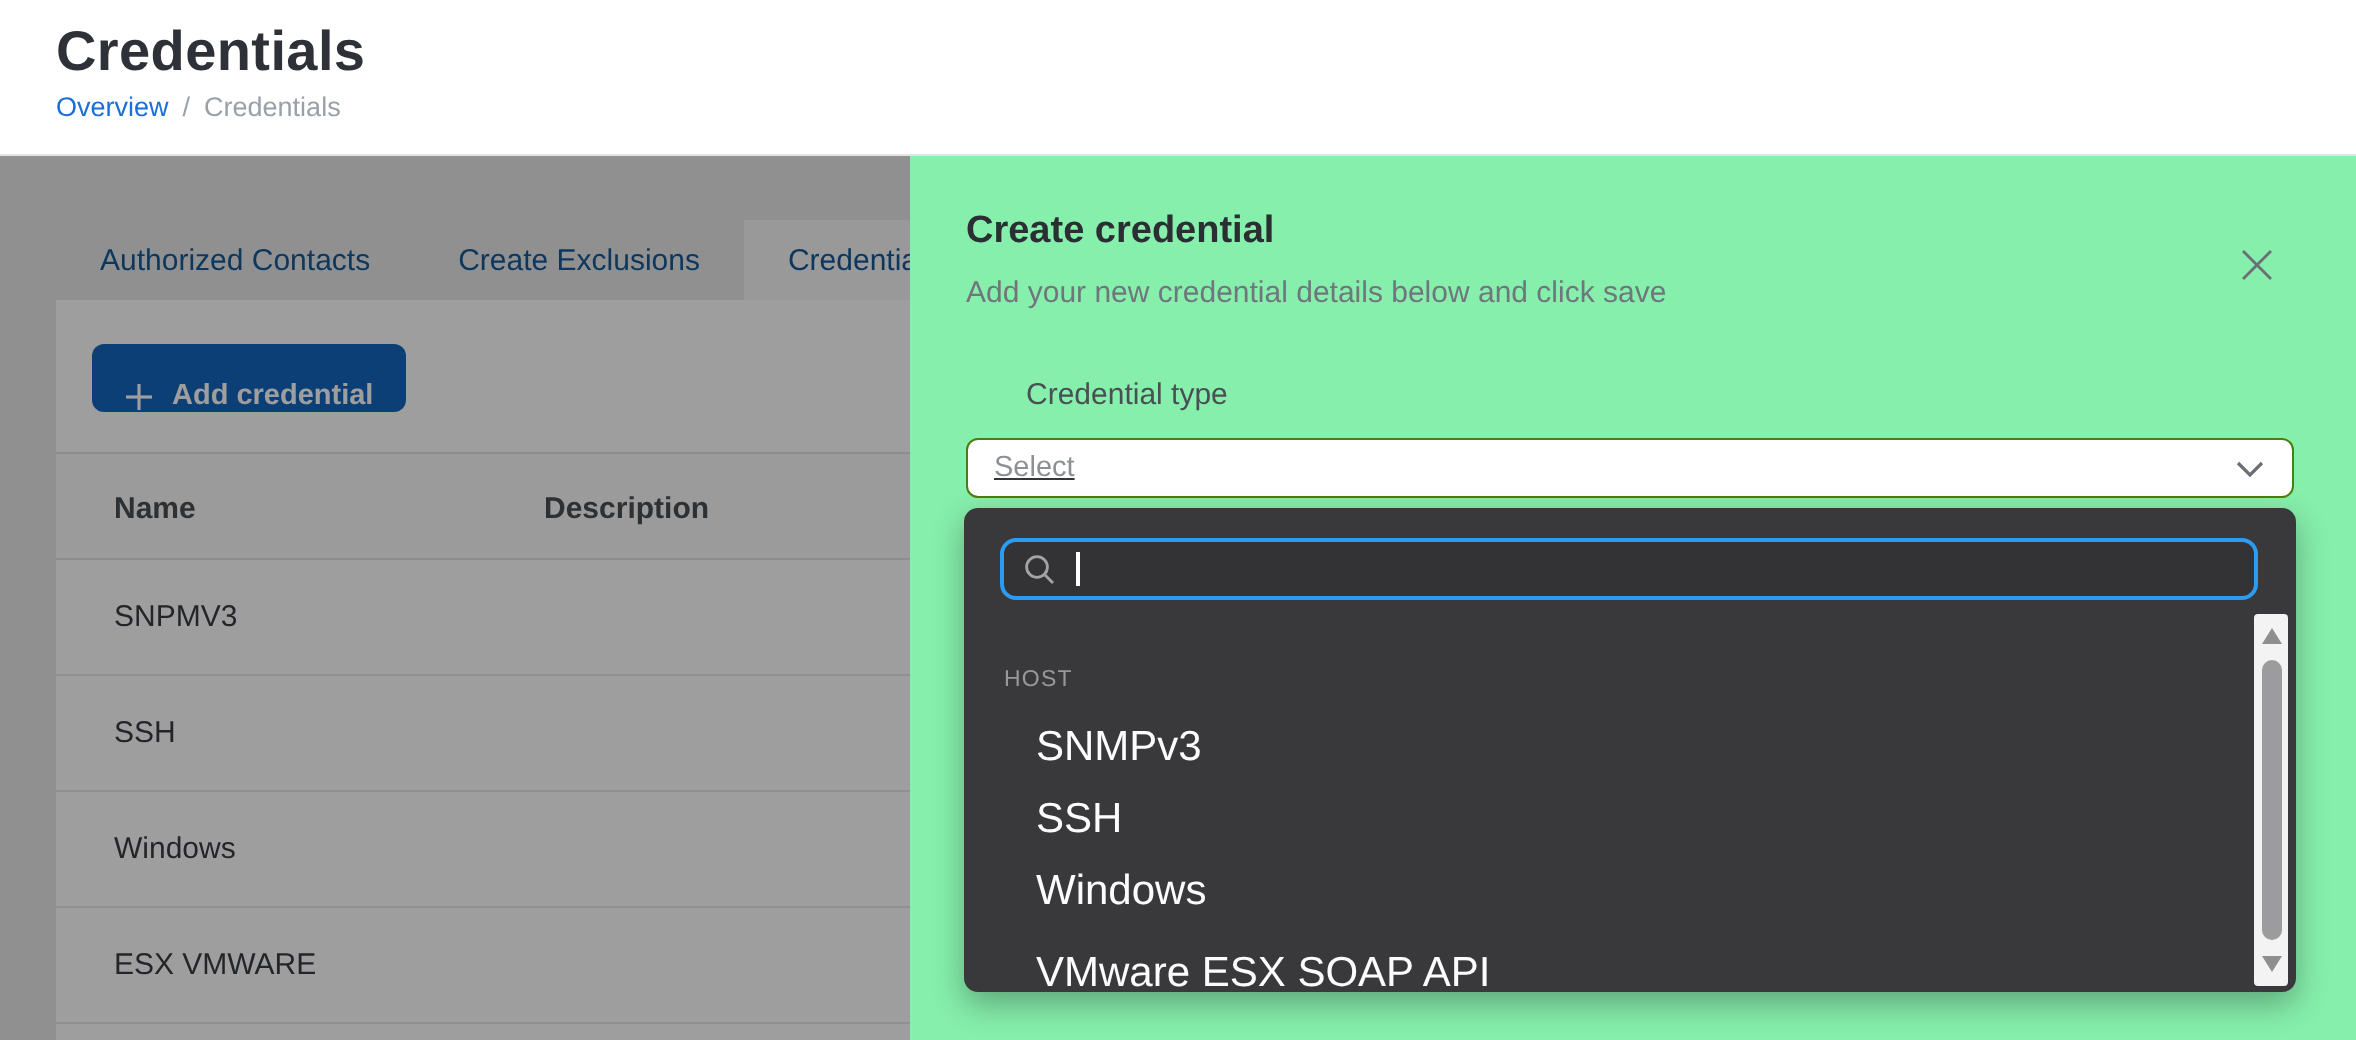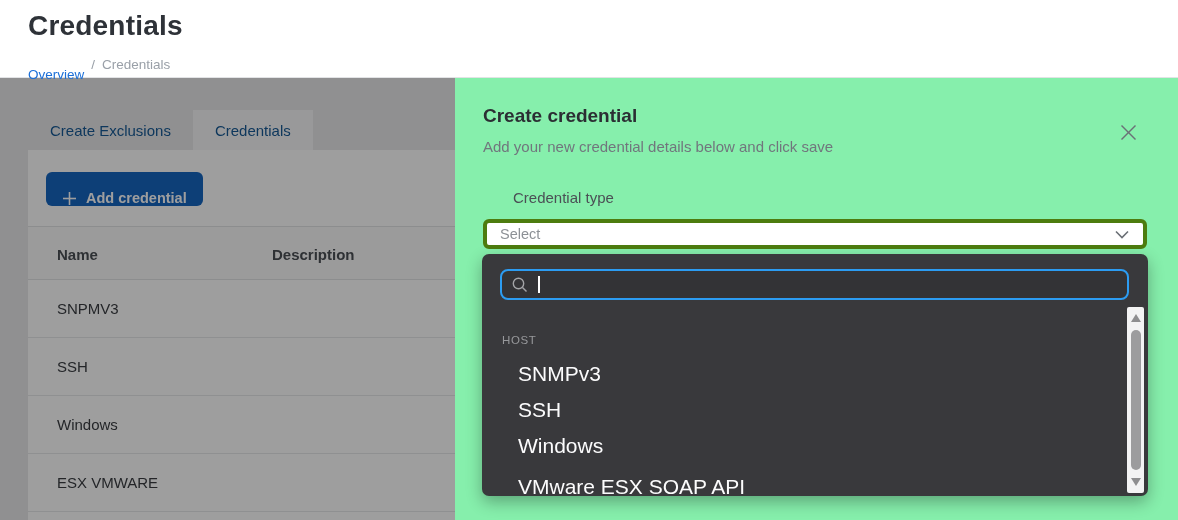--- a/index.html
+++ b/index.html
@@ -17,21 +17,21 @@
     background:#ffffff; border-bottom:1px solid #e2e3e5; z-index:30;
   }
   .page-title {
     position:absolute; left:28px; top:10px;
     font-size:28px; font-weight:700; color:#2e3238; letter-spacing:.2px;
   }
   .breadcrumb {
     position:absolute; left:28px; top:46px;
     font-size:13.5px; display:flex; gap:7px; align-items:center;
   }
-  .breadcrumb .crumb-link { color:#1b6fd8; text-decoration:none; cursor:pointer;margin-top:21px; }
+  .breadcrumb .crumb-link { color:#1b6fd8; text-decoration:none; cursor:pointer; }
   .breadcrumb .crumb-sep { color:#9aa0a8; }
   .breadcrumb .crumb-current { color:#9aa0a8; }
 
   
   .workspace {
     position:absolute; left:0; top:78px; width:1178px; height:442px;
     background:#e9e9ea;
   }
 
   
@@ -93,23 +93,23 @@
     position:absolute; left:660px; top:41px; width:26px; height:26px;
     display:flex; align-items:center; justify-content:center;
     background:transparent; border:none; cursor:pointer;
   }
   .field-label {
     position:absolute; left:28px; top:111px;
     font-size:15px; color:#4b4f55;margin-left:30px;
   }
   .select-box {
     position:absolute; left:28px; top:141px; width:664px; height:30px;
-    border:4px solid #4d7c0f; border-radius:6px; background:#ffffff;
+    border:1px solid #4d7c0f; border-radius:6px; background:#ffffff;
     display:flex; align-items:center; justify-content:space-between;
-    padding:0 14px 0 13px; cursor:pointer;
+    padding:0 14px 0 13px; cursor:pointer;text-decoration:underline;
   }
   .select-value { font-size:14.5px; color:#8d9196; }
 
   
   .dropdown {
     position:absolute; left:27px; top:176px; width:666px; height:242px;
     background:#39393c; border-radius:7px;
     box-shadow:0 6px 16px rgba(0,0,0,0.30);
   }
   .dd-search {
@@ -155,20 +155,21 @@
   <div class="breadcrumb">
     <a class="crumb-link">Overview</a>
     <span class="crumb-sep">/</span>
     <span class="crumb-current">Credentials</span>
   </div>
 </div>
 
 <div class="workspace">
 
   <div class="tabs">
+    <div class="tab">Authorized Contacts</div>
     <div class="tab">Create Exclusions</div>
     <div class="tab active">Credentials</div>
   </div>
 
   <div class="card">
     <button class="add-btn">
       <svg width="15" height="15" viewBox="0 0 15 15">
         <line x1="7.5" y1="1" x2="7.5" y2="14" stroke="#ffffff" stroke-width="1.6"></line>
         <line x1="1" y1="7.5" x2="14" y2="7.5" stroke="#ffffff" stroke-width="1.6"></line>
       </svg>

